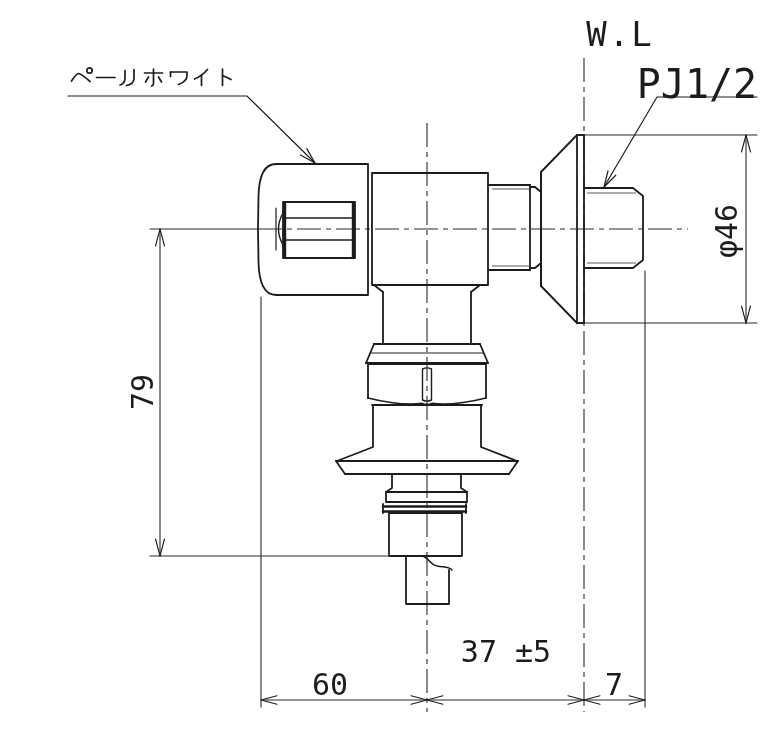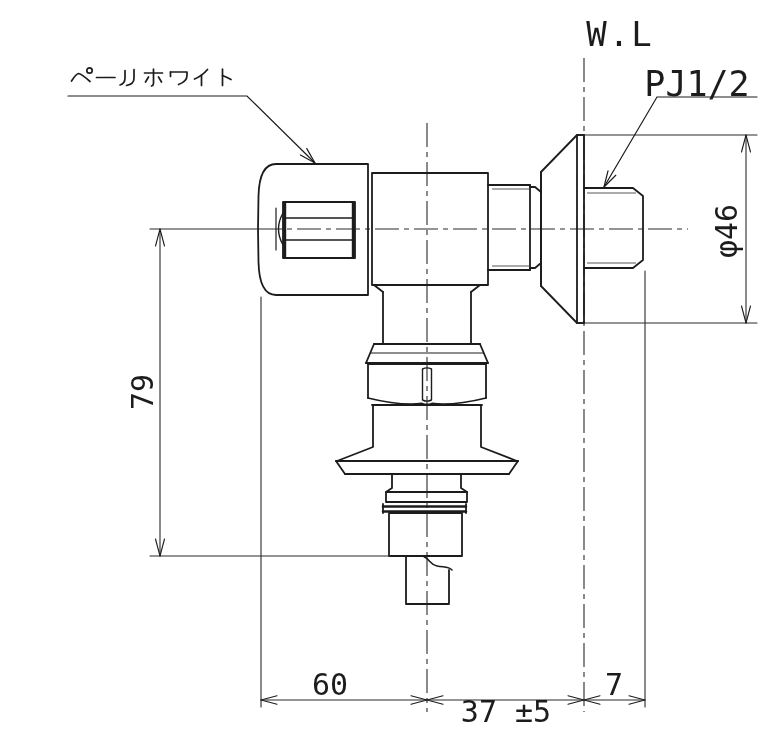--- a/index.html
+++ b/index.html
@@ -166,25 +166,25 @@
       <path d="M7.5,3 V19.5"></path>
       <path d="M7.5,9.5 Q12.5,11.5 16,13.5"></path>
     </g>
   </g>
 </svg>
 
 <span class="txt ghost" style="left:154px;top:78px;">ペールホワイト</span>
 
 <span class="txt big" style="left:580px;top:34px;margin-left:40px;">W.L</span>
 
-<span class="txt big" style="left:697px;top:84px;letter-spacing:0;font-size:35px;">PJ1/2</span>
+<span class="txt big" style="left:697px;top:84px;letter-spacing:0;font-size:40px;">PJ1/2</span>
 
 <span class="txt rot" style="left:727px;top:231px;">φ46</span>
 
 <span class="txt rot" style="left:143px;top:392px;">79</span>
 
 <span class="txt" style="left:330px;top:685px;">60</span>
 
-<span class="txt" style="left:506px;top:712px;">37 ±5</span>
+<span class="txt" style="left:506px;top:652px;">37 ±5</span>
 
 <span class="txt" style="left:614px;top:685px;">7</span>
 
 </div>
 
 </body></html>

